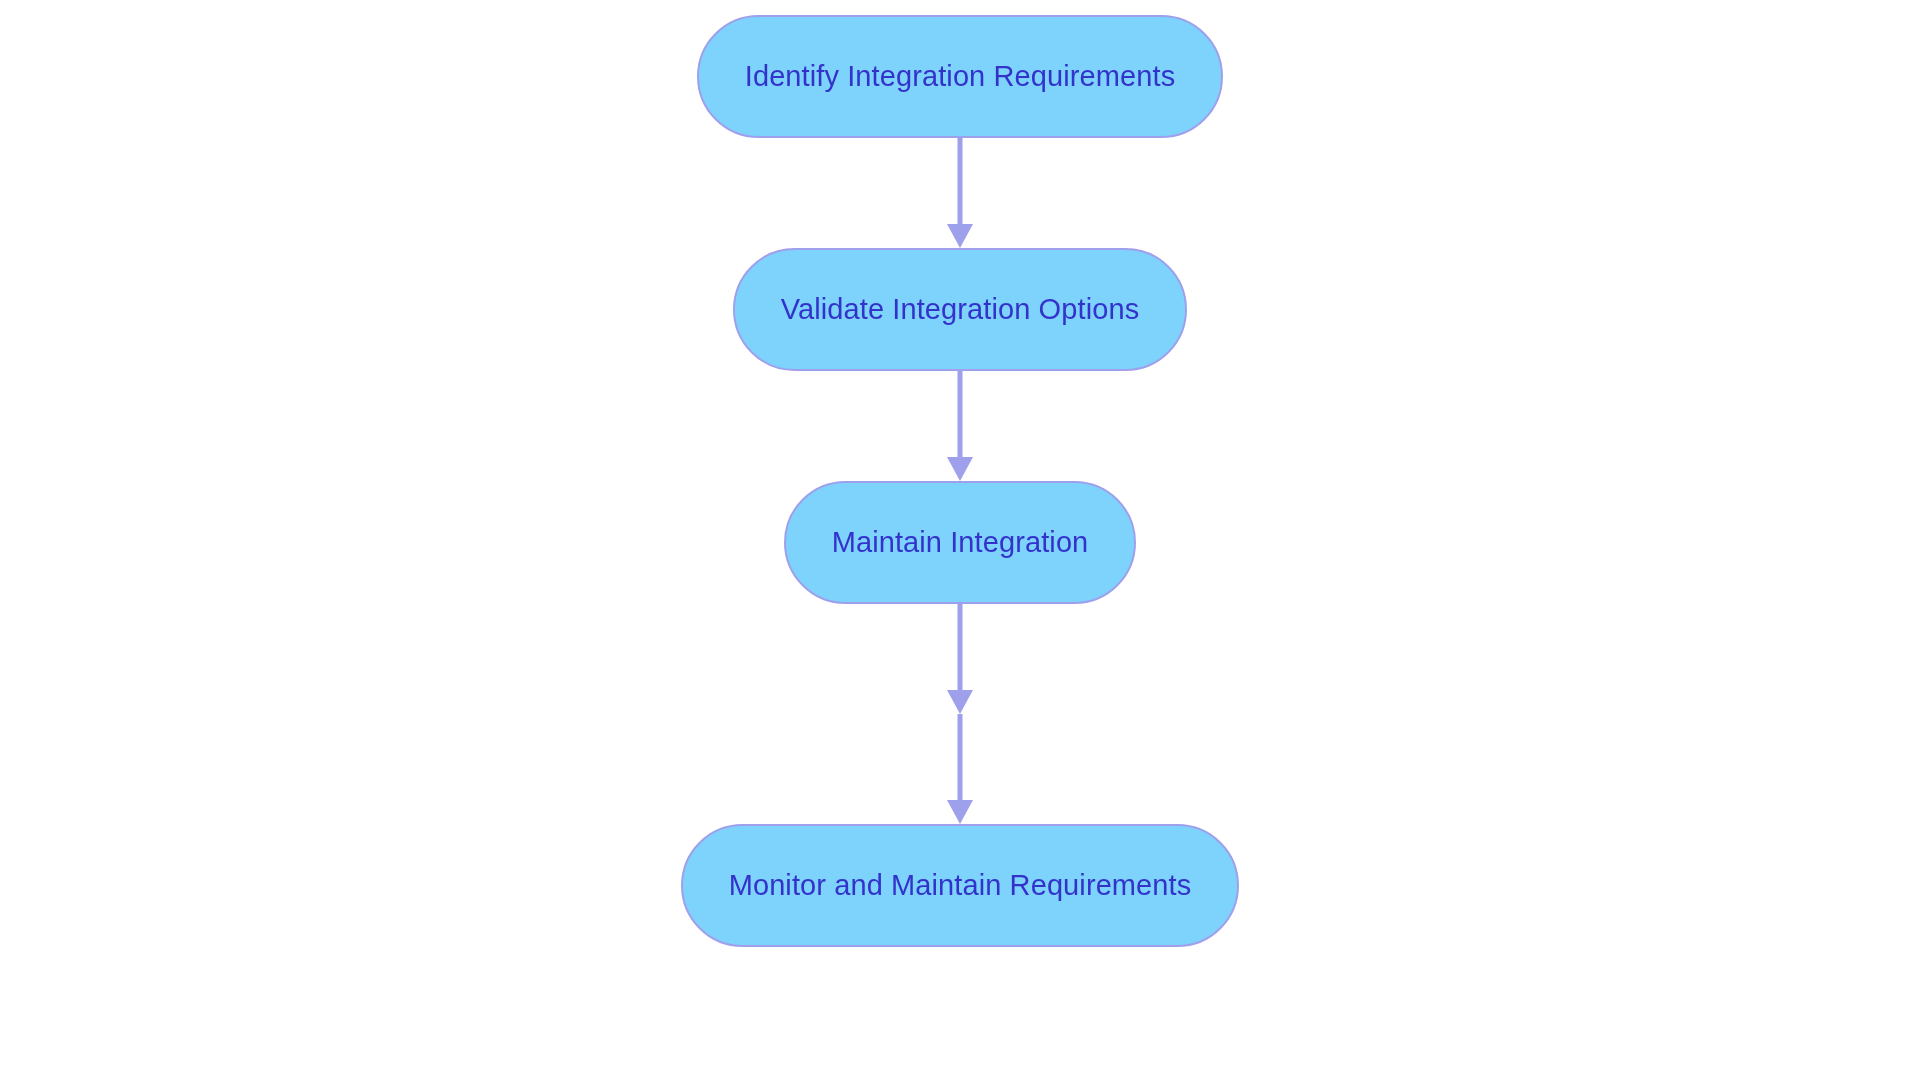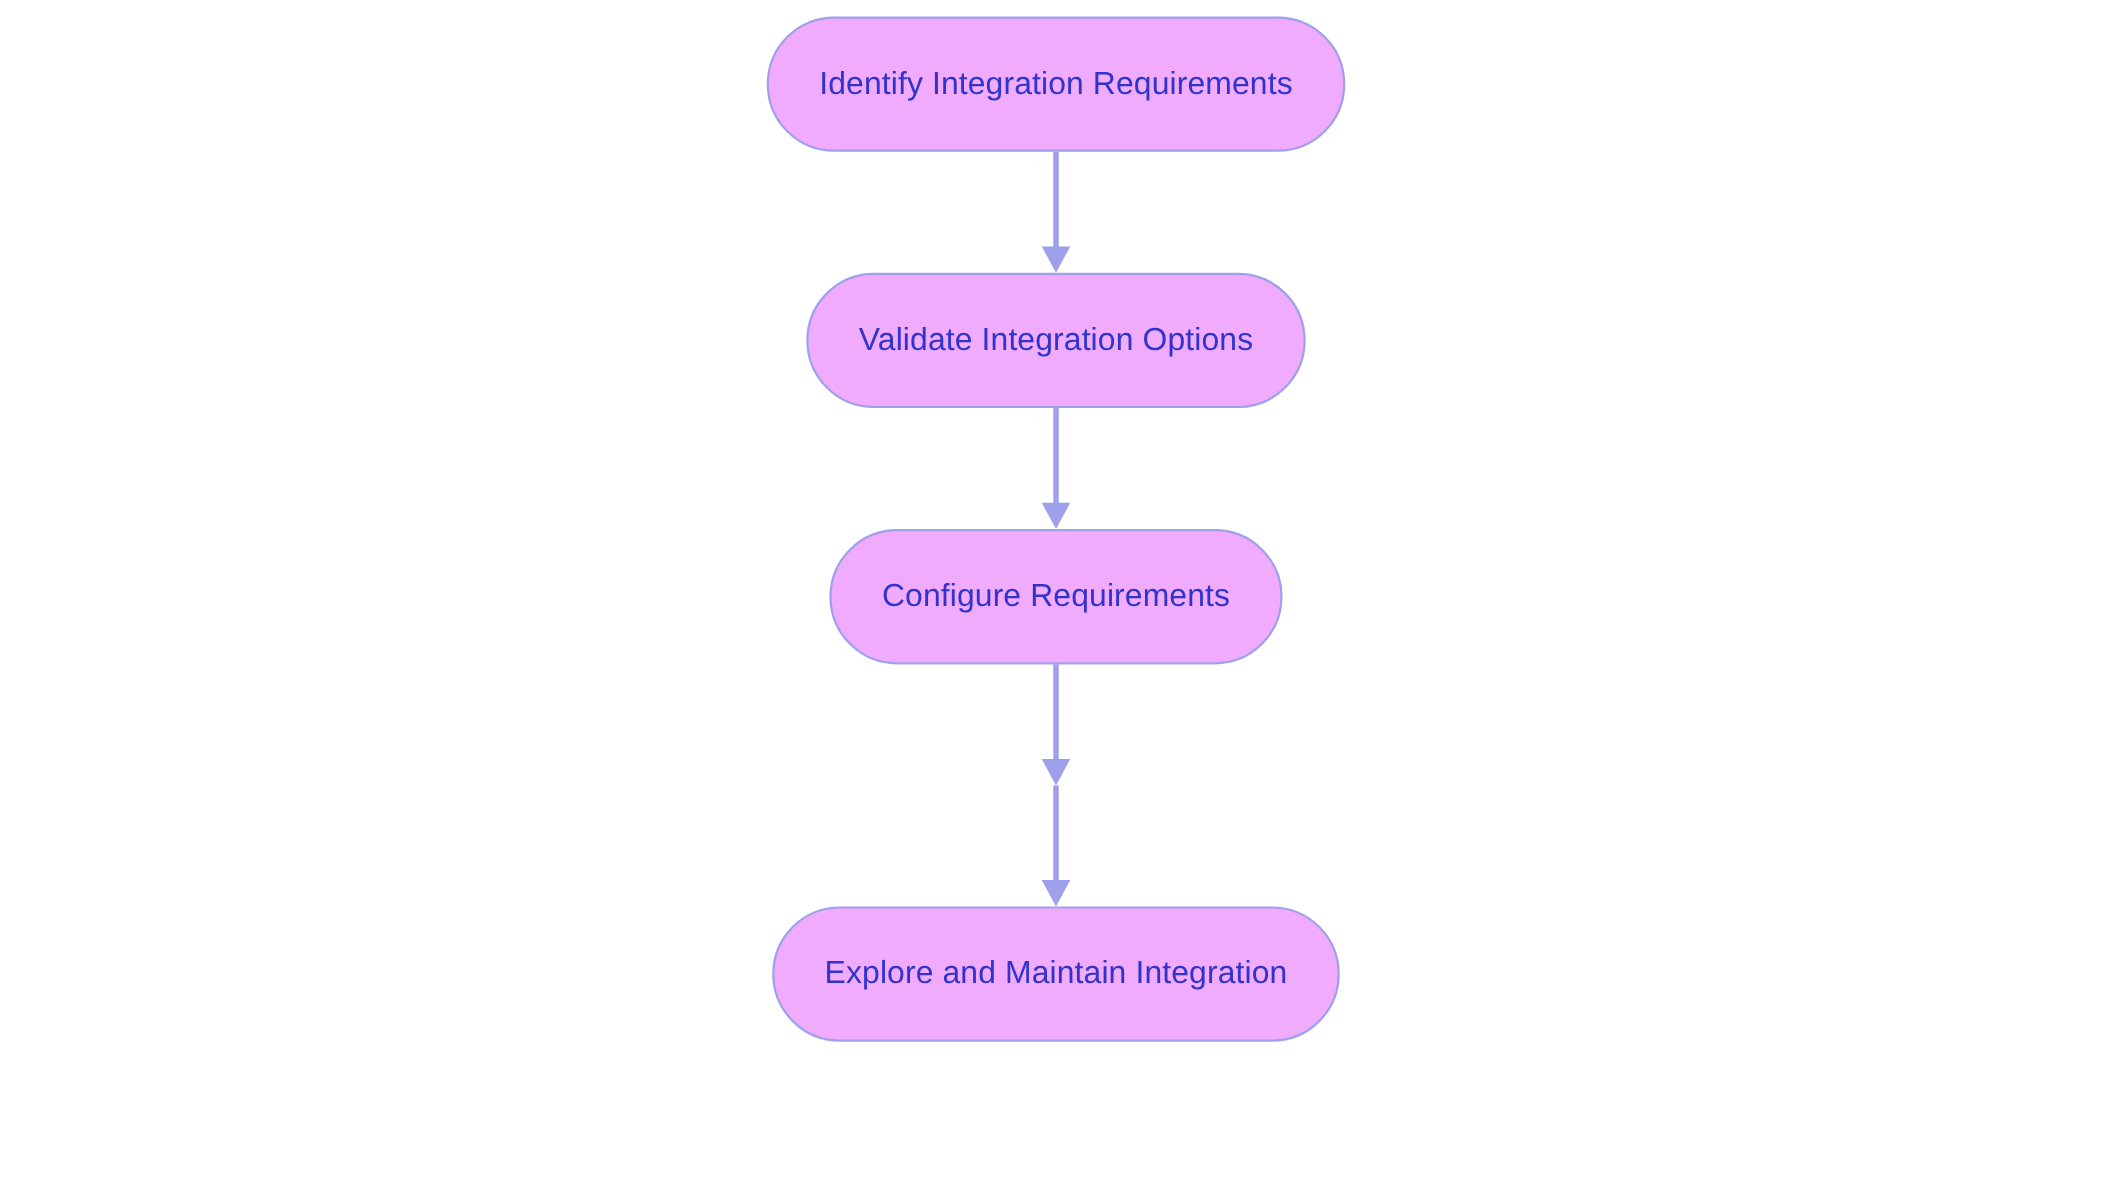--- a/index.html
+++ b/index.html
@@ -31,21 +31,21 @@
     display: flex;
     flex-direction: column;
     align-items: center;
     justify-content: flex-start;
   }
 
   .node {
     box-sizing: border-box;
     height: 123px;
     border-radius: 62px;
-    background: #f0abfc;
+    background: #7dd3fc;
     border: 2px solid #9fa0ec;
     display: flex;
     align-items: center;
     justify-content: center;
     padding: 0 46px;
     flex: 0 0 auto;
   }
 
   .node-label {
     font-size: 29px;
@@ -104,32 +104,32 @@
     <div class="node">
       <span class="node-label">Validate Integration Options</span>
     </div>
 
     <div class="connector">
       <div class="stem"></div>
       <div class="head"></div>
     </div>
 
     <div class="node">
-      <span class="node-label">Configure Requirements</span>
+      <span class="node-label">Maintain Integration</span>
     </div>
 
     <div class="connector">
       <div class="stem"></div>
       <div class="head"></div>
     </div>
 
 
     <div class="connector">
       <div class="stem"></div>
       <div class="head"></div>
     </div>
 
     <div class="node">
-      <span class="node-label">Explore and Maintain Integration</span>
+      <span class="node-label">Monitor and Maintain Requirements</span>
     </div>
 
   </div>
 </div>
 
 </body></html>

